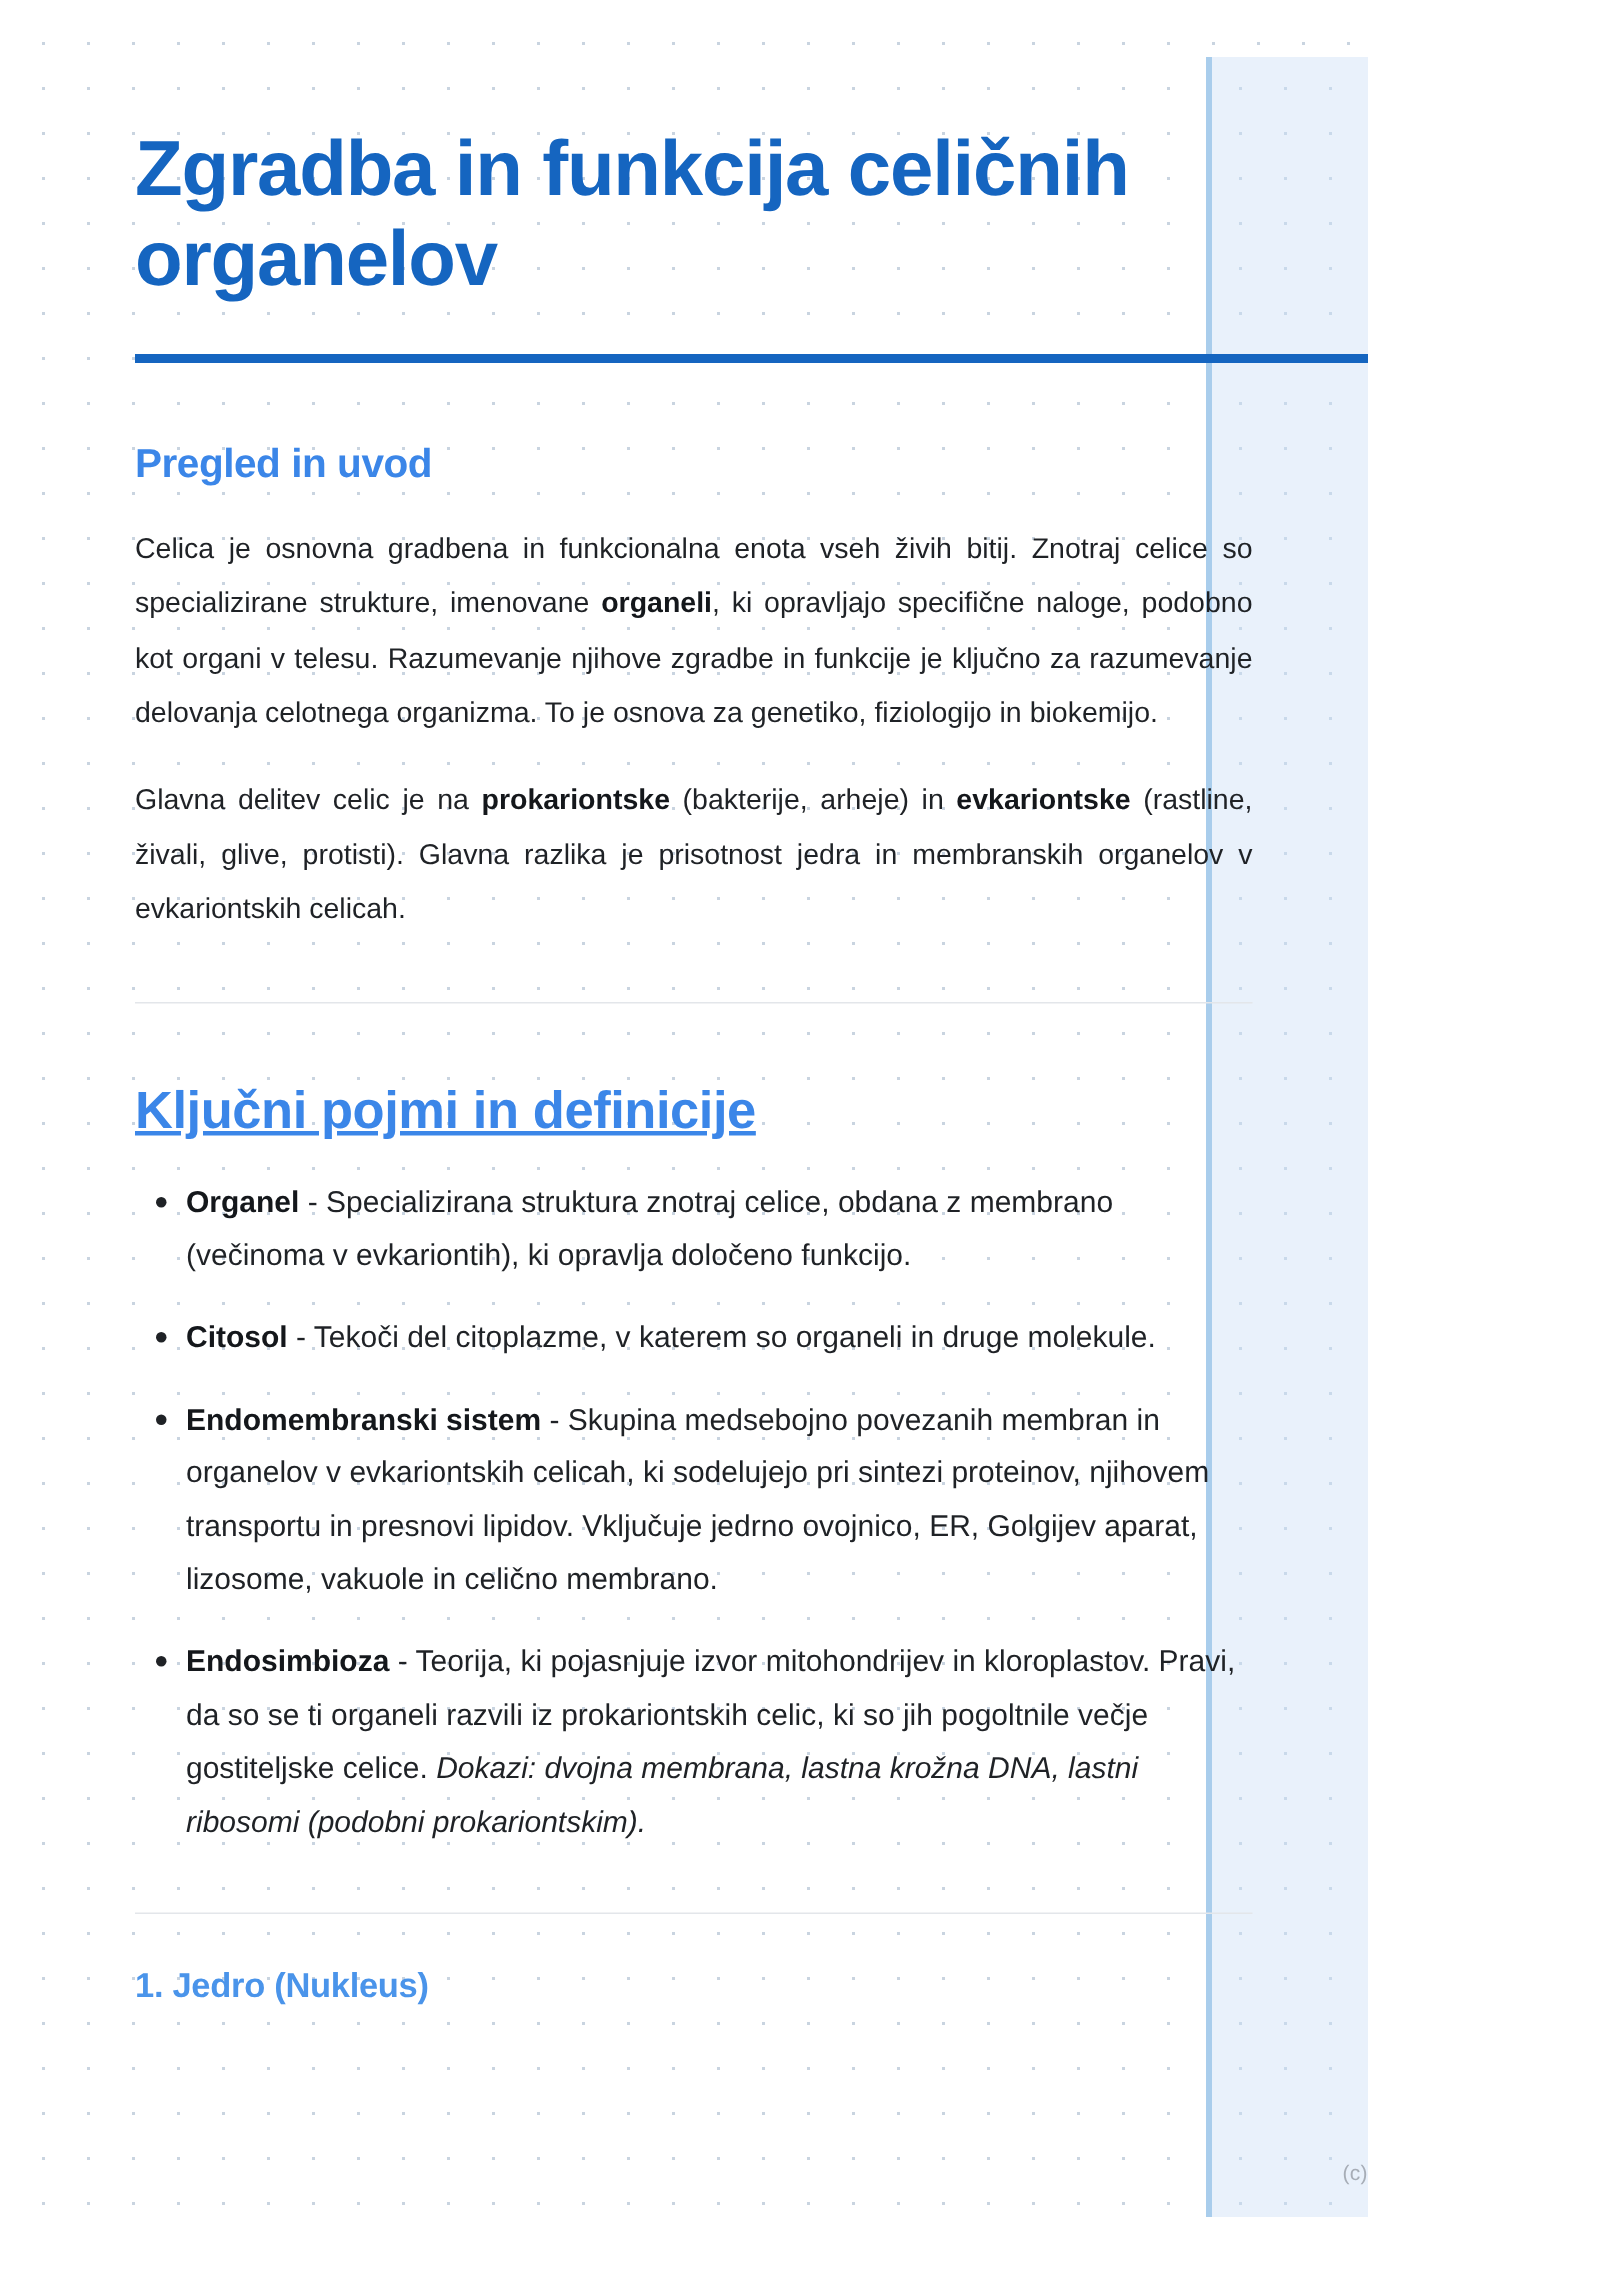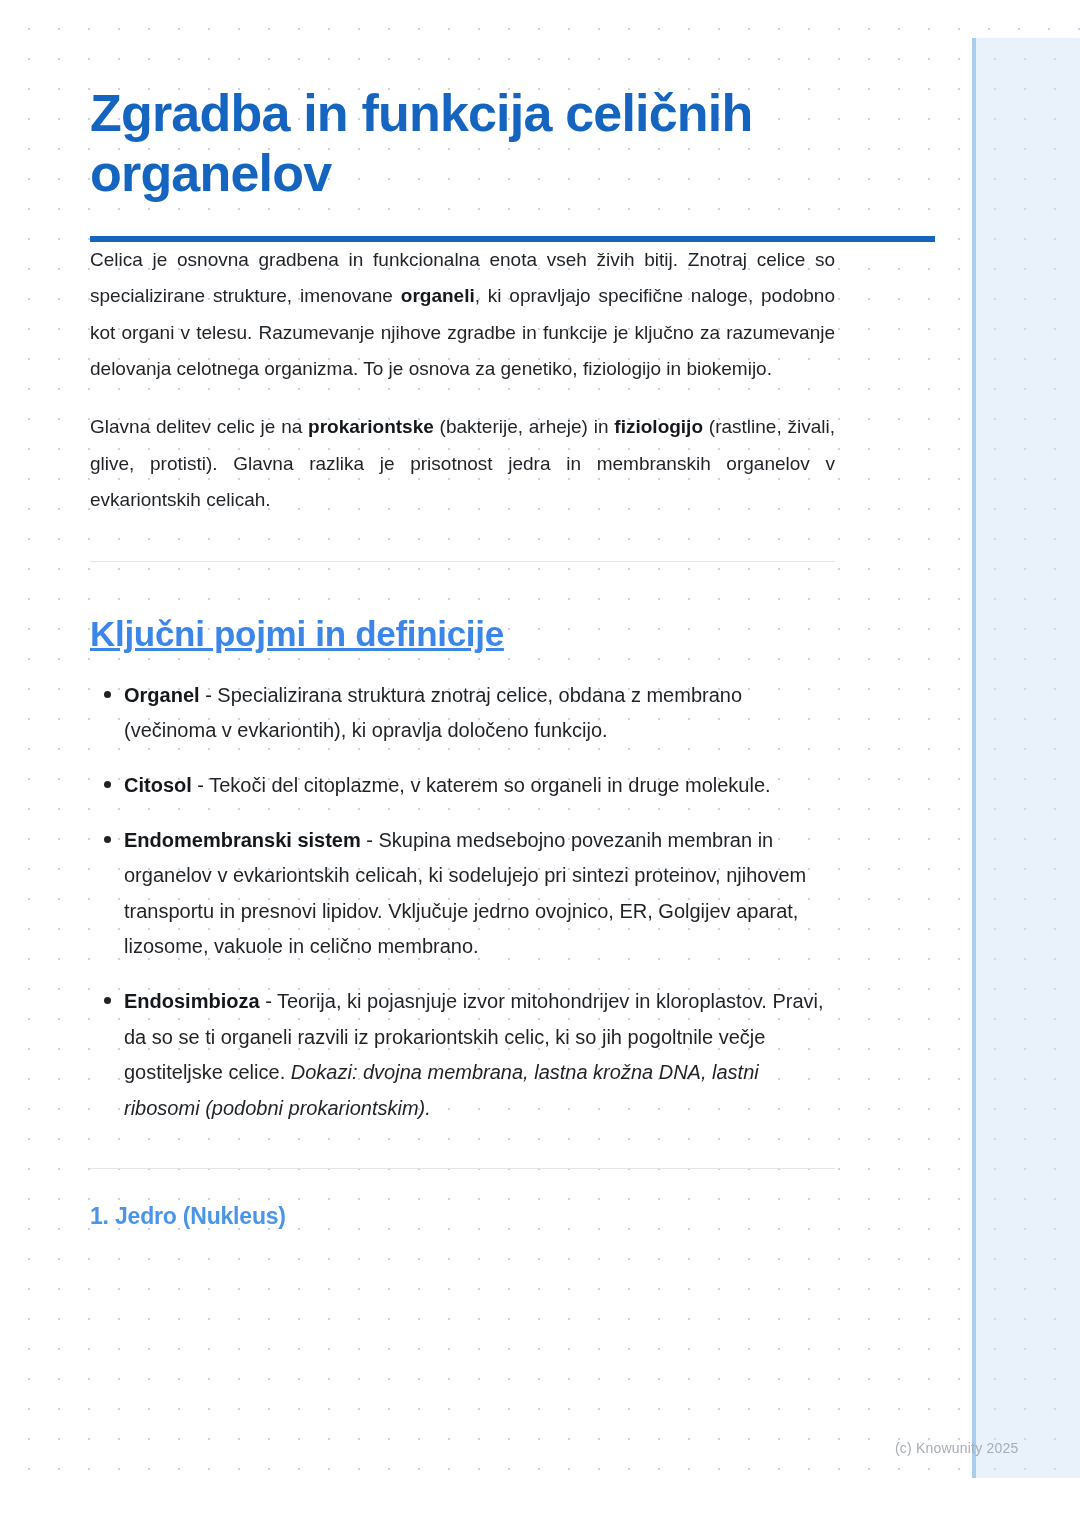--- a/index.html
+++ b/index.html
@@ -14,21 +14,21 @@
     font-family: "Liberation Sans", sans-serif;
     position: relative;
     overflow: hidden;
   }
 
   
   #page {
     position: absolute;
     left: 0;
     top: 0;
-    width: 1080px;
+    width: 912px;
     height: 1478px;
     background-color: #ffffff;
     background-image:
       radial-gradient(circle at 1px 1px, #c9d4e0 1px, transparent 1.3px);
     background-size: 30px 30px;
     background-position: 28px 28px;
     overflow: hidden;
   }
 
   
@@ -157,24 +157,25 @@
 
 <div id="page">
 
   <div id="right-strip"></div>
 
   <div id="content">
 
     <h1 class="doc-title">Zgradba in funkcija celičnih organelov</h1>
     <div class="title-rule"></div>
 
+    <h2 class="section-heading">Pregled in uvod</h2>
 
     <p class="body-text"><span>Celica je osnovna gradbena in funkcionalna enota vseh živih bitij. Znotraj celice so specializirane strukture, imenovane </span><b>organeli</b><span>, ki opravljajo specifične naloge, podobno kot organi v telesu. Razumevanje njihove zgradbe in funkcije je ključno za razumevanje delovanja celotnega organizma. To je osnova za genetiko, fiziologijo in biokemijo.</span></p>
 
-    <p class="body-text"><span>Glavna delitev celic je na </span><b>prokariontske</b><span> (bakterije, arheje) in </span><b>fiziologijo</b><span> (rastline, živali, glive, protisti). Glavna razlika je prisotnost jedra in membranskih organelov v evkariontskih celicah.</span></p>
+    <p class="body-text"><span>Glavna delitev celic je na </span><b>prokariontske</b><span> (bakterije, arheje) in </span><b>evkariontske</b><span> (rastline, živali, glive, protisti). Glavna razlika je prisotnost jedra in membranskih organelov v evkariontskih celicah.</span></p>
 
     <div class="hr-soft"></div>
 
     <h2 class="section-heading big">Ključni pojmi in definicije</h2>
 
     <ul class="term-list">
       <li><b>Organel</b><span> - Specializirana struktura znotraj celice, obdana z membrano (večinoma v evkariontih), ki opravlja določeno funkcijo.</span></li>
       <li><b>Citosol</b><span> - Tekoči del citoplazme, v katerem so organeli in druge molekule.</span></li>
       <li><b>Endomembranski sistem</b><span> - Skupina medsebojno povezanih membran in organelov v evkariontskih celicah, ki sodelujejo pri sintezi proteinov, njihovem transportu in presnovi lipidov. Vključuje jedrno ovojnico, ER, Golgijev aparat, lizosome, vakuole in celično membrano.</span></li>
       <li><b>Endosimbioza</b><span> - Teorija, ki pojasnjuje izvor mitohondrijev in kloroplastov. Pravi, da so se ti organeli razvili iz prokariontskih celic, ki so jih pogoltnile večje gostiteljske celice. </span><i>Dokazi: dvojna membrana, lastna krožna DNA, lastni ribosomi (podobni prokariontskim).</i></li>

